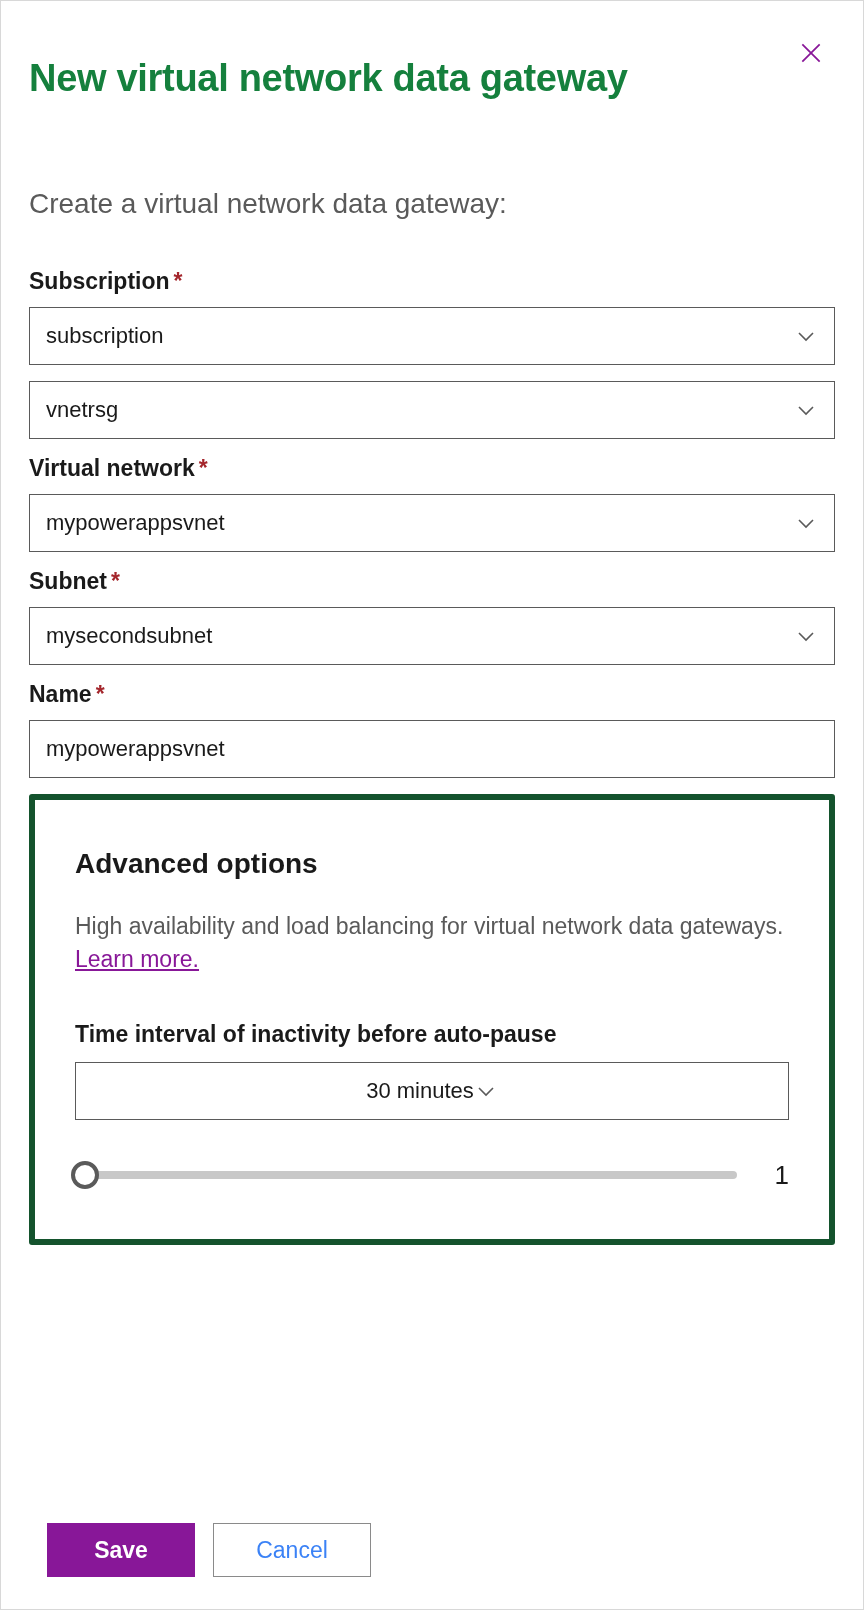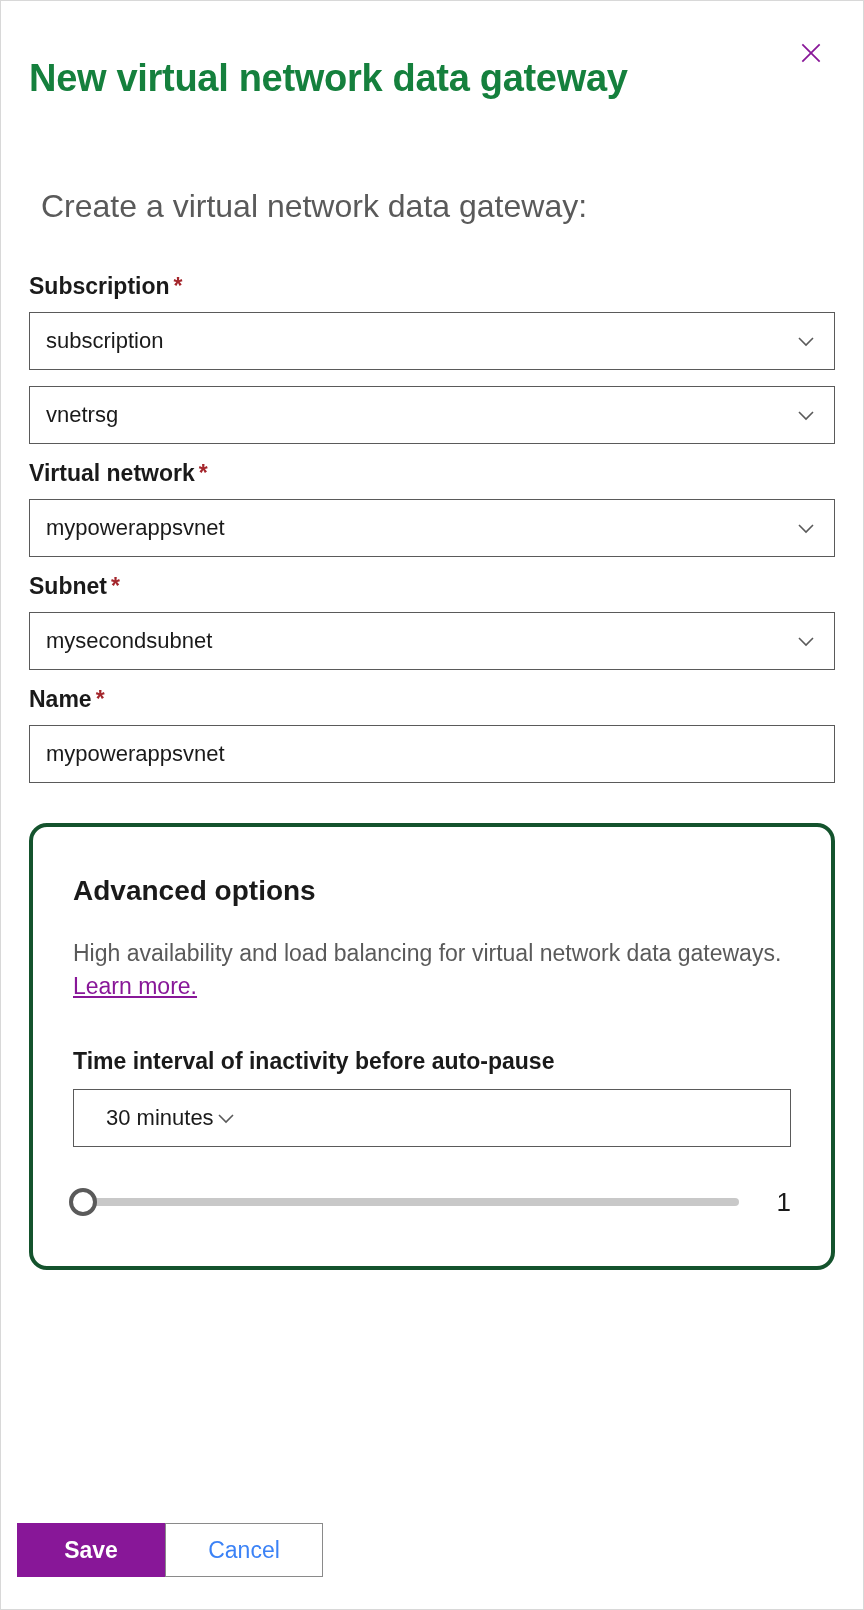--- a/index.html
+++ b/index.html
@@ -39,24 +39,23 @@
     }
     h1.title {
       font-size: 38px;
       font-weight: 600;
       color: #15803d;
       margin-top: 28px;
       margin-bottom: 88px;
       letter-spacing: -0.3px;
     }
     .subtitle {
-      font-size: 32px;
+      font-size: 28px;
       color: #5a5a5a;
       margin-bottom: 48px;
-      margin-left: 12px;
     }
     .field {
       margin-bottom: 16px;
     }
     .field-label {
       font-size: 23px;
       font-weight: 600;
       color: #1a1a1a;
       display: block;
       margin-bottom: 12px;
@@ -88,23 +87,23 @@
     .chevron {
       width: 24px;
       height: 24px;
     }
     .chevron svg {
       stroke: #5a5a5a;
       stroke-width: 1.6;
       fill: none;
     }
     .advanced-card {
-      margin-top: 40px;
-      border: 4px solid #14532d;
-      border-radius: 18px;
+      margin-top: 16px;
+      border: 6px solid #14532d;
+      border-radius: 3px;
       padding: 48px 40px 48px 40px;
     }
     .advanced-title {
       font-size: 28px;
       font-weight: 600;
       color: #1a1a1a;
       margin-bottom: 30px;
     }
     .advanced-desc {
       font-size: 23px;
@@ -123,25 +122,25 @@
       color: #1a1a1a;
       margin-bottom: 14px;
       display: block;
     }
     .adv-dropdown {
       width: 100%;
       border: 1px solid #5a5a5a;
       background: #ffffff;
       font-size: 22px;
       color: #1a1a1a;
-      padding: 14px 32px;
+      padding: 14px 18px;
       height: 58px;
       display: flex;
       align-items: center;
-      justify-content: flex-start;
+      justify-content: center;
       cursor: pointer;
       margin-bottom: 40px;
     }
     .slider-row {
       display: flex;
       align-items: center;
       gap: 24px;
       margin-top: 6px;
     }
     .slider-track {
@@ -164,23 +163,24 @@
       border: 4px solid #5a5a5a;
     }
     .slider-value {
       font-size: 26px;
       color: #1a1a1a;
       min-width: 28px;
       text-align: right;
     }
     .footer {
       position: absolute;
-      left: 16px;
+      left: 46px;
       bottom: 32px;
       display: flex;
+      gap: 18px;
     }
     .btn {
       height: 54px;
       padding: 0 30px;
       font-size: 23px;
       font-family: inherit;
       cursor: pointer;
       border: none;
       display: flex;
       align-items: center;

